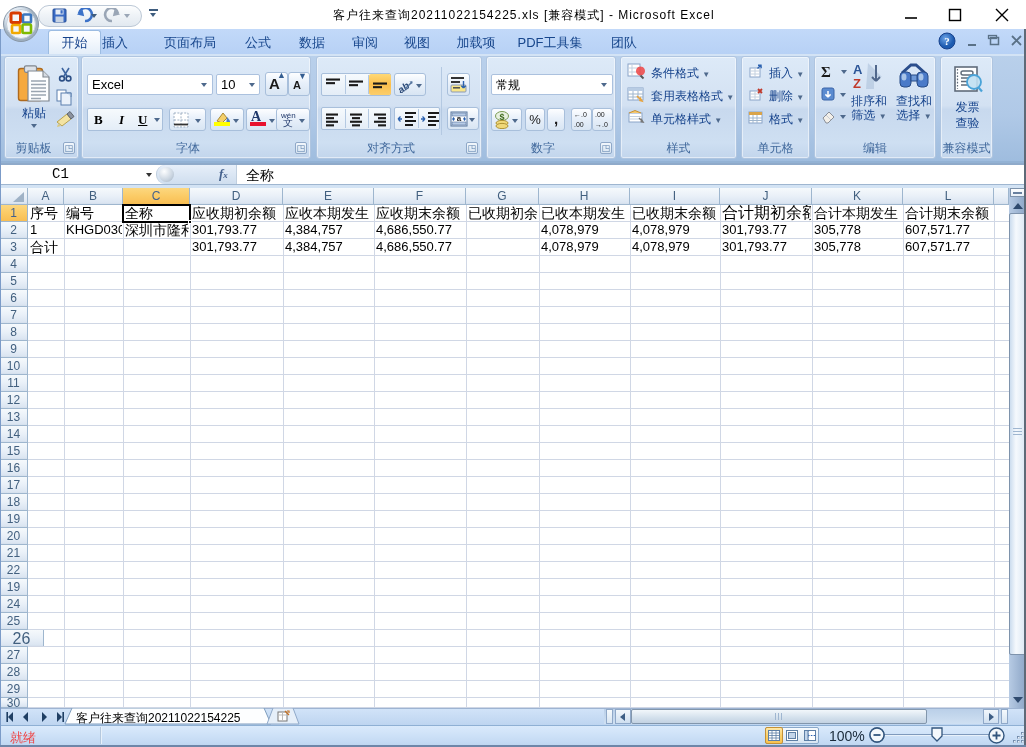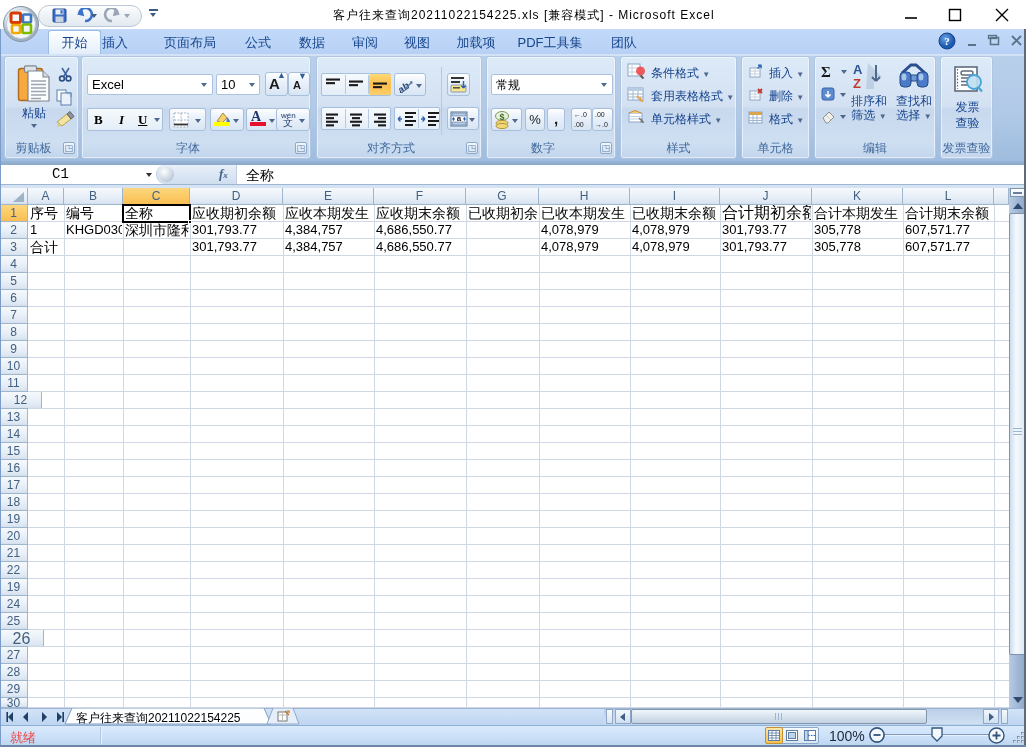--- a/index.html
+++ b/index.html
@@ -380,21 +380,21 @@
  <rect x="19" y="9" width="11" height="15" rx="4" fill="#4A7AC8" stroke="#274B86"></rect>
  <rect x="13" y="12" width="6" height="6" fill="#6F9AD8" stroke="#274B86"></rect>
  <ellipse cx="6" cy="14" rx="2.5" ry="3.5" fill="#A9C5E8"></ellipse>
         <ellipse cx="23" cy="14" rx="2.5" ry="3.5" fill="#A9C5E8"></ellipse>
       </svg>
  <div class="abs cjk" style="left:0px;top:32px;width:42px;text-align:center;white-space:nowrap">查找和</div>
  <div class="abs cjk" style="left:0px;top:46px;width:42px;text-align:center;white-space:nowrap">选择 <span style="font-size:8px;color:#4E698C">▼</span></div>
 </div>
 </div>
 <div class="abs group" style="left:940px;width:53px">
-    <div class="abs glabel">发票查验</div>
+    <div class="abs glabel">兼容模式</div>
 <div class="abs" style="left:5px;top:6px;width:43px;height:70px">
  <svg class="abs" style="left:7px;top:2px" width="30" height="30" viewBox="0 0 30 30">
   <rect x="2" y="2" width="22" height="24" fill="#FDFEFF" stroke="#5F6B7A" stroke-width="1.6"></rect>
   <path d="M4.5 4 v20" stroke="#5F6B7A" stroke-width="1.2" stroke-dasharray="1.6 1.6"></path>
   <rect x="8" y="6" width="12" height="4" rx="2" fill="none" stroke="#5F6B7A" stroke-width="1.4"></rect>
   <path d="M8 13 h8 M8 16.5 h6 M8 20 h7" stroke="#5F6B7A" stroke-width="1.4"></path>
   <circle cx="21" cy="17" r="7" fill="#BFDFF2" fill-opacity=".9" stroke="#4AA3D8" stroke-width="1.8"></circle>
   <path d="M25.5 22.5 l3.5 4" stroke="#4AA3D8" stroke-width="2.2"></path>
       </svg>
  <div class="abs cjk" style="left:0;top:36px;width:43px;text-align:center">发票</div>
@@ -434,21 +434,21 @@
 <div class="abs hdr" style="left:0;top:222px;width:28px;height:17px;line-height:17px;border-right:1px solid #9EB6CE;border-bottom:1px solid #9EB6CE;font-size:12px">2</div>
 <div class="abs hdr" style="left:0;top:239px;width:28px;height:17px;line-height:17px;border-right:1px solid #9EB6CE;border-bottom:1px solid #9EB6CE;font-size:12px">3</div>
 <div class="abs hdr" style="left:0;top:256px;width:28px;height:17px;line-height:17px;border-right:1px solid #9EB6CE;border-bottom:1px solid #9EB6CE;font-size:12px">4</div>
 <div class="abs hdr" style="left:0;top:273px;width:28px;height:17px;line-height:17px;border-right:1px solid #9EB6CE;border-bottom:1px solid #9EB6CE;font-size:12px">5</div>
 <div class="abs hdr" style="left:0;top:290px;width:28px;height:17px;line-height:17px;border-right:1px solid #9EB6CE;border-bottom:1px solid #9EB6CE;font-size:12px">6</div>
 <div class="abs hdr" style="left:0;top:307px;width:28px;height:17px;line-height:17px;border-right:1px solid #9EB6CE;border-bottom:1px solid #9EB6CE;font-size:12px">7</div>
 <div class="abs hdr" style="left:0;top:324px;width:28px;height:17px;line-height:17px;border-right:1px solid #9EB6CE;border-bottom:1px solid #9EB6CE;font-size:12px">8</div>
 <div class="abs hdr" style="left:0;top:341px;width:28px;height:17px;line-height:17px;border-right:1px solid #9EB6CE;border-bottom:1px solid #9EB6CE;font-size:12px">9</div>
 <div class="abs hdr" style="left:0;top:358px;width:28px;height:17px;line-height:17px;border-right:1px solid #9EB6CE;border-bottom:1px solid #9EB6CE;font-size:12px">10</div>
 <div class="abs hdr" style="left:0;top:375px;width:28px;height:17px;line-height:17px;border-right:1px solid #9EB6CE;border-bottom:1px solid #9EB6CE;font-size:12px">11</div>
-<div class="abs hdr" style="left:0;top:392px;width:42px;height:17px;line-height:17px;border-right:1px solid #9EB6CE;border-bottom:1px solid #9EB6CE;font-size:12px">12</div>
+<div class="abs hdr" style="left:0;top:392px;width:28px;height:17px;line-height:17px;border-right:1px solid #9EB6CE;border-bottom:1px solid #9EB6CE;font-size:12px">12</div>
 <div class="abs hdr" style="left:0;top:409px;width:28px;height:17px;line-height:17px;border-right:1px solid #9EB6CE;border-bottom:1px solid #9EB6CE;font-size:12px">13</div>
 <div class="abs hdr" style="left:0;top:426px;width:28px;height:17px;line-height:17px;border-right:1px solid #9EB6CE;border-bottom:1px solid #9EB6CE;font-size:12px">14</div>
 <div class="abs hdr" style="left:0;top:443px;width:28px;height:17px;line-height:17px;border-right:1px solid #9EB6CE;border-bottom:1px solid #9EB6CE;font-size:12px">15</div>
 <div class="abs hdr" style="left:0;top:460px;width:28px;height:17px;line-height:17px;border-right:1px solid #9EB6CE;border-bottom:1px solid #9EB6CE;font-size:12px">16</div>
 <div class="abs hdr" style="left:0;top:477px;width:28px;height:17px;line-height:17px;border-right:1px solid #9EB6CE;border-bottom:1px solid #9EB6CE;font-size:12px">17</div>
 <div class="abs hdr" style="left:0;top:494px;width:28px;height:17px;line-height:17px;border-right:1px solid #9EB6CE;border-bottom:1px solid #9EB6CE;font-size:12px">18</div>
 <div class="abs hdr" style="left:0;top:511px;width:28px;height:17px;line-height:17px;border-right:1px solid #9EB6CE;border-bottom:1px solid #9EB6CE;font-size:12px">19</div>
 <div class="abs hdr" style="left:0;top:528px;width:28px;height:17px;line-height:17px;border-right:1px solid #9EB6CE;border-bottom:1px solid #9EB6CE;font-size:12px">20</div>
 <div class="abs hdr" style="left:0;top:545px;width:28px;height:17px;line-height:17px;border-right:1px solid #9EB6CE;border-bottom:1px solid #9EB6CE;font-size:12px">21</div>
 <div class="abs hdr" style="left:0;top:562px;width:28px;height:17px;line-height:17px;border-right:1px solid #9EB6CE;border-bottom:1px solid #9EB6CE;font-size:12px">22</div>

